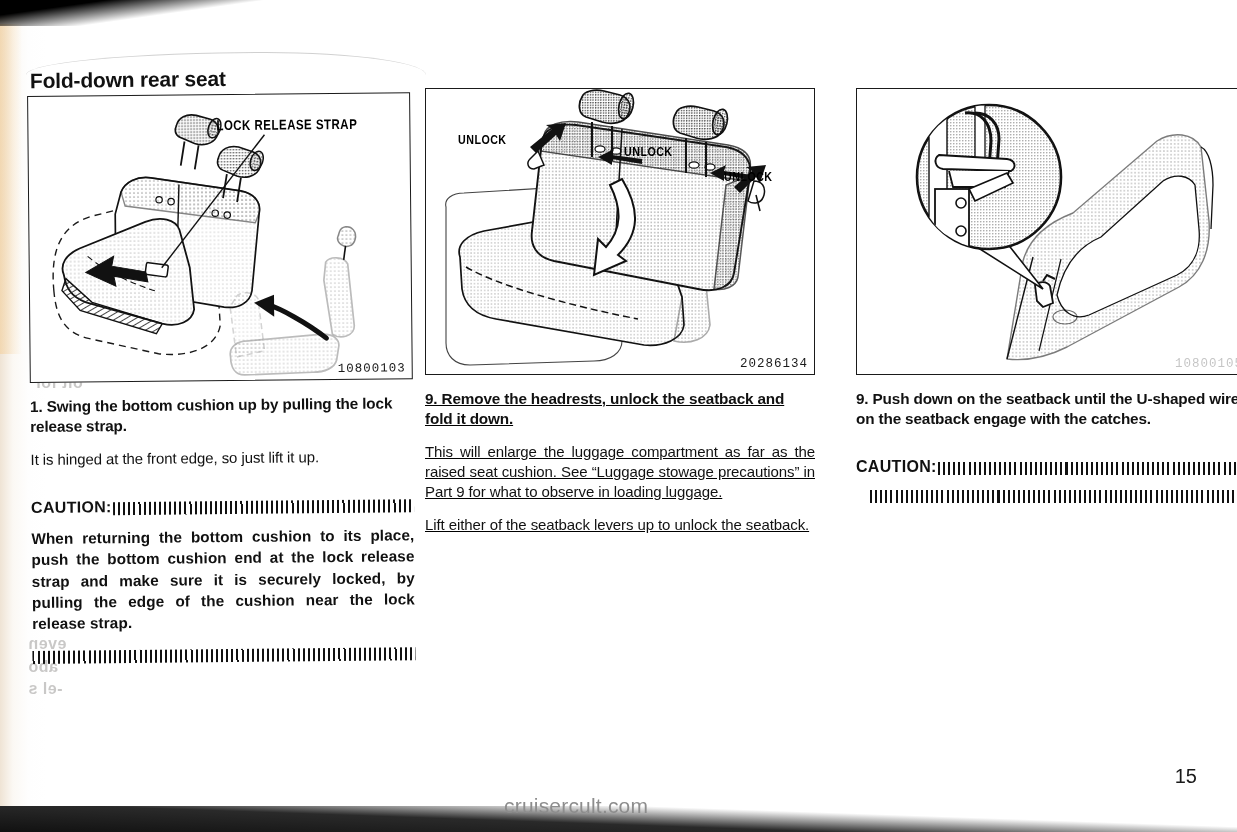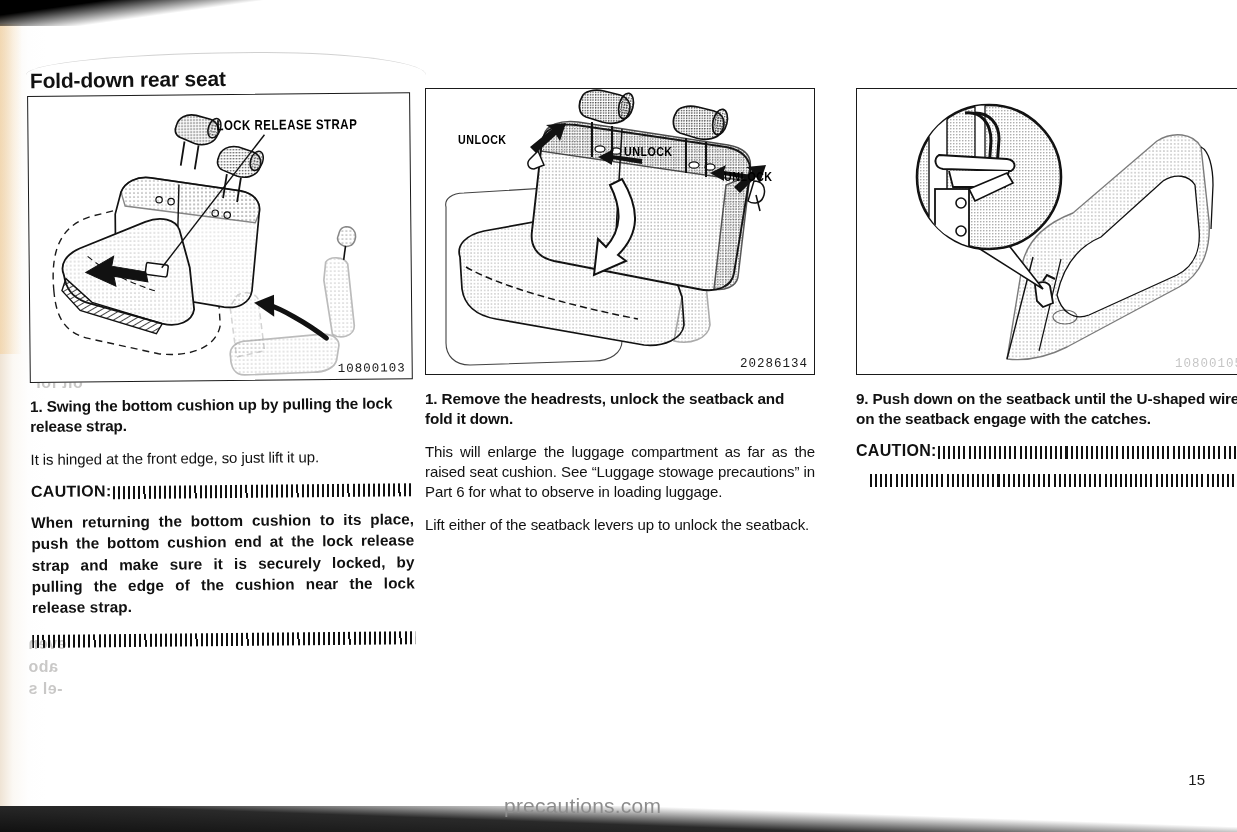--- a/index.html
+++ b/index.html
@@ -80,21 +80,21 @@
     font-size: 21px;
     font-weight: bold;
     letter-spacing: -0.2px;
     color: #111;
     transform: rotate(-0.7deg);
   }
 
   
   .col { position: absolute; top: 88px; }
   #col1 { left: 27px;  width: 383px; }
-  #col2 { left: 425px; width: 390px; }
+  #col2 { left: 425px; width: 390px; text-decoration: underline; }
   #col3 { left: 856px; width: 394px; }
 
   .figure-frame {
     position: relative;
     border: 1.3px solid #1a1a1a;
     background: #ffffff;
     overflow: hidden;
   }
   #fig1 { height: 285px; margin-top: 8px; }
   #fig2 { height: 285px; }
@@ -154,20 +154,21 @@
     display: flex;
     align-items: flex-end;
     margin: 0 0 11px 0;
   }
   .caution-head .word {
     font-size: 16px;
     font-weight: bold;
     letter-spacing: 0.3px;
     color: #111;
     white-space: nowrap;
+    margin-top: 16px;
   }
   .hatch {
     flex: 1 1 auto;
     height: 13px;
     margin-left: 1px;
     margin-bottom: 1px;
     background-image: repeating-linear-gradient(
         to right,
         #111 0px, #111 2px,
         rgba(255,255,255,0) 2px, rgba(255,255,255,0) 5.1px);
@@ -182,22 +183,22 @@
   }
   #col1 .hatch-rule { margin-top: 16px; }
   #col3 .hatch-rule { margin: 14px 10px 0 14px; }
 
   
   #col1 { transform: rotate(-0.55deg); transform-origin: left top; }
 
   
   .page-number {
     position: absolute;
-    right: 32px; bottom: 44px;
-    font-size: 15px;
+    right: 40px; bottom: 44px;
+    font-size: 20px;
     color: #1a1a1a;
     text-align: center;
   }
   .watermark {
     position: absolute;
     left: 504px; bottom: 14px;
     font-size: 21px;
     color: #8d8d8d;
     letter-spacing: 0.2px;
   }
@@ -411,22 +412,22 @@
         </g>
       </svg>
 
       <div class="fig-label" style="left:32px; top:43px;">UNLOCK</div>
       <div class="fig-label" style="left:198px; top:55px;">UNLOCK</div>
       <div class="fig-label" style="left:298px; top:80px;">UNLOCK</div>
       <div class="fig-code">20286134</div>
     </div>
 
     <div class="body-col">
-      <p class="step">1. Remove the headrests, unlock the seatback and fold it down.</p>
-      <p class="plain justify">This will enlarge the luggage compartment as far as the raised seat cushion. See “Luggage stowage precautions” in Part 6 for what to observe in loading luggage.</p>
+      <p class="step">9. Remove the headrests, unlock the seatback and fold it down.</p>
+      <p class="plain justify">This will enlarge the luggage compartment as far as the raised seat cushion. See “Luggage stowage precautions” in Part 9 for what to observe in loading luggage.</p>
       <p class="plain">Lift either of the seatback levers up to unlock the seatback.</p>
     </div>
   </div>
 
   <div class="col" id="col3">
 
     <div class="figure-frame" id="fig3">
       <svg width="394" height="285" viewBox="0 0 394 285">
         <defs>
           <pattern id="dots3" width="3.6" height="3.6" patternUnits="userSpaceOnUse">
@@ -490,15 +491,15 @@
       <div class="caution-head">
         <span class="word">CAUTION:</span>
         <span class="hatch"></span>
       </div>
 
       <div class="hatch-rule"></div>
     </div>
   </div>
 
   <div class="page-number">15</div>
-  <div class="watermark">precautions.com</div>
+  <div class="watermark">cruisercult.com</div>
 
 </div>
 
 </body></html>

